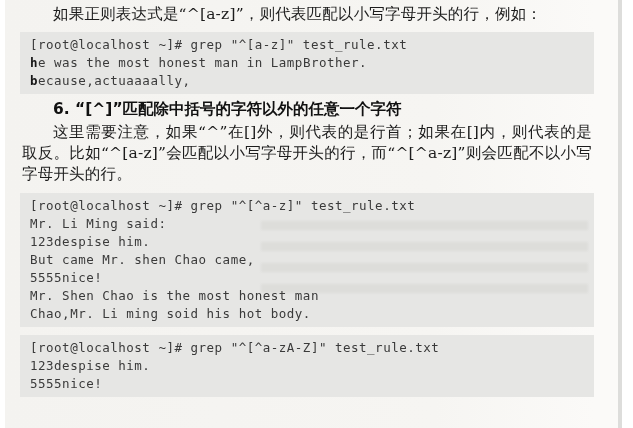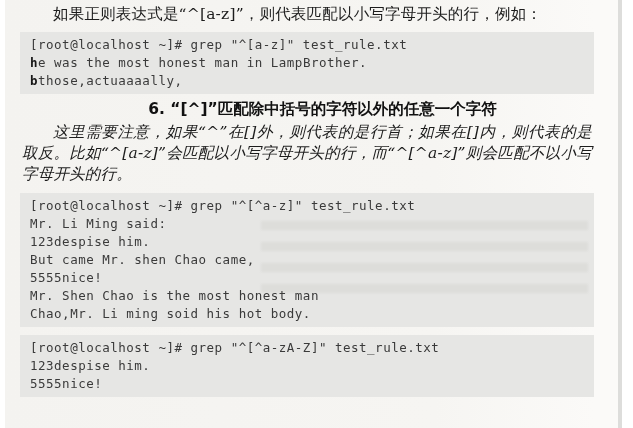--- a/index.html
+++ b/index.html
@@ -55,37 +55,37 @@
     background: repeating-linear-gradient(
       180deg,
       rgba(150,150,140,0.10) 0 9px,
       rgba(0,0,0,0) 9px 21px
     );
     filter: blur(1px);
     pointer-events: none;
   }
   .code-line { white-space: pre; }
   .code-line b { font-weight: 700; color: #161616; }
-  .mt1 { margin-top: 5px; text-align: center; }
-  .mt2 { margin-top: 2px; font-style: italic; }
+  .mt1 { margin-top: 5px; }
+  .mt2 { margin-top: 2px; }
   .mt3 { margin-top: 8px; }
   .mt4 { margin-top: 7px; }
   .mt5 { margin-top: 8px; }
 </style>
 </head>
 <body>
 
 <div class="page">
 
   <p class="body-text">如果正则表达式是“^[a-z]”，则代表匹配以小写字母开头的行，例如：</p>
 
   <div class="code-block mt4">
       <div class="code-line"><span>[root@localhost ~]# grep "^[a-z]" test_rule.txt</span></div>
       <div class="code-line"><b>h</b><span>e was the most honest man in LampBrother.</span></div>
-      <div class="code-line"><b>b</b><span>those,actuaaaally,</span></div>
+      <div class="code-line"><b>b</b><span>ecause,actuaaaally,</span></div>
     </div>
 
   <h3 class="section-heading mt1">6. “[^]”匹配除中括号的字符以外的任意一个字符</h3>
 
   <p class="body-text mt2">这里需要注意，如果“^”在[]外，则代表的是行首；如果在[]内，则代表的是取反。比如“^[a-z]”会匹配以小写字母开头的行，而“^[^a-z]”则会匹配不以小写字母开头的行。</p>
 
   <div class="code-block bleed mt3">
       <div class="code-line"><span>[root@localhost ~]# grep "^[^a-z]" test_rule.txt</span></div>
       <div class="code-line"><span>Mr. Li Ming said:</span></div>
       <div class="code-line"><span>123despise him.</span></div>

